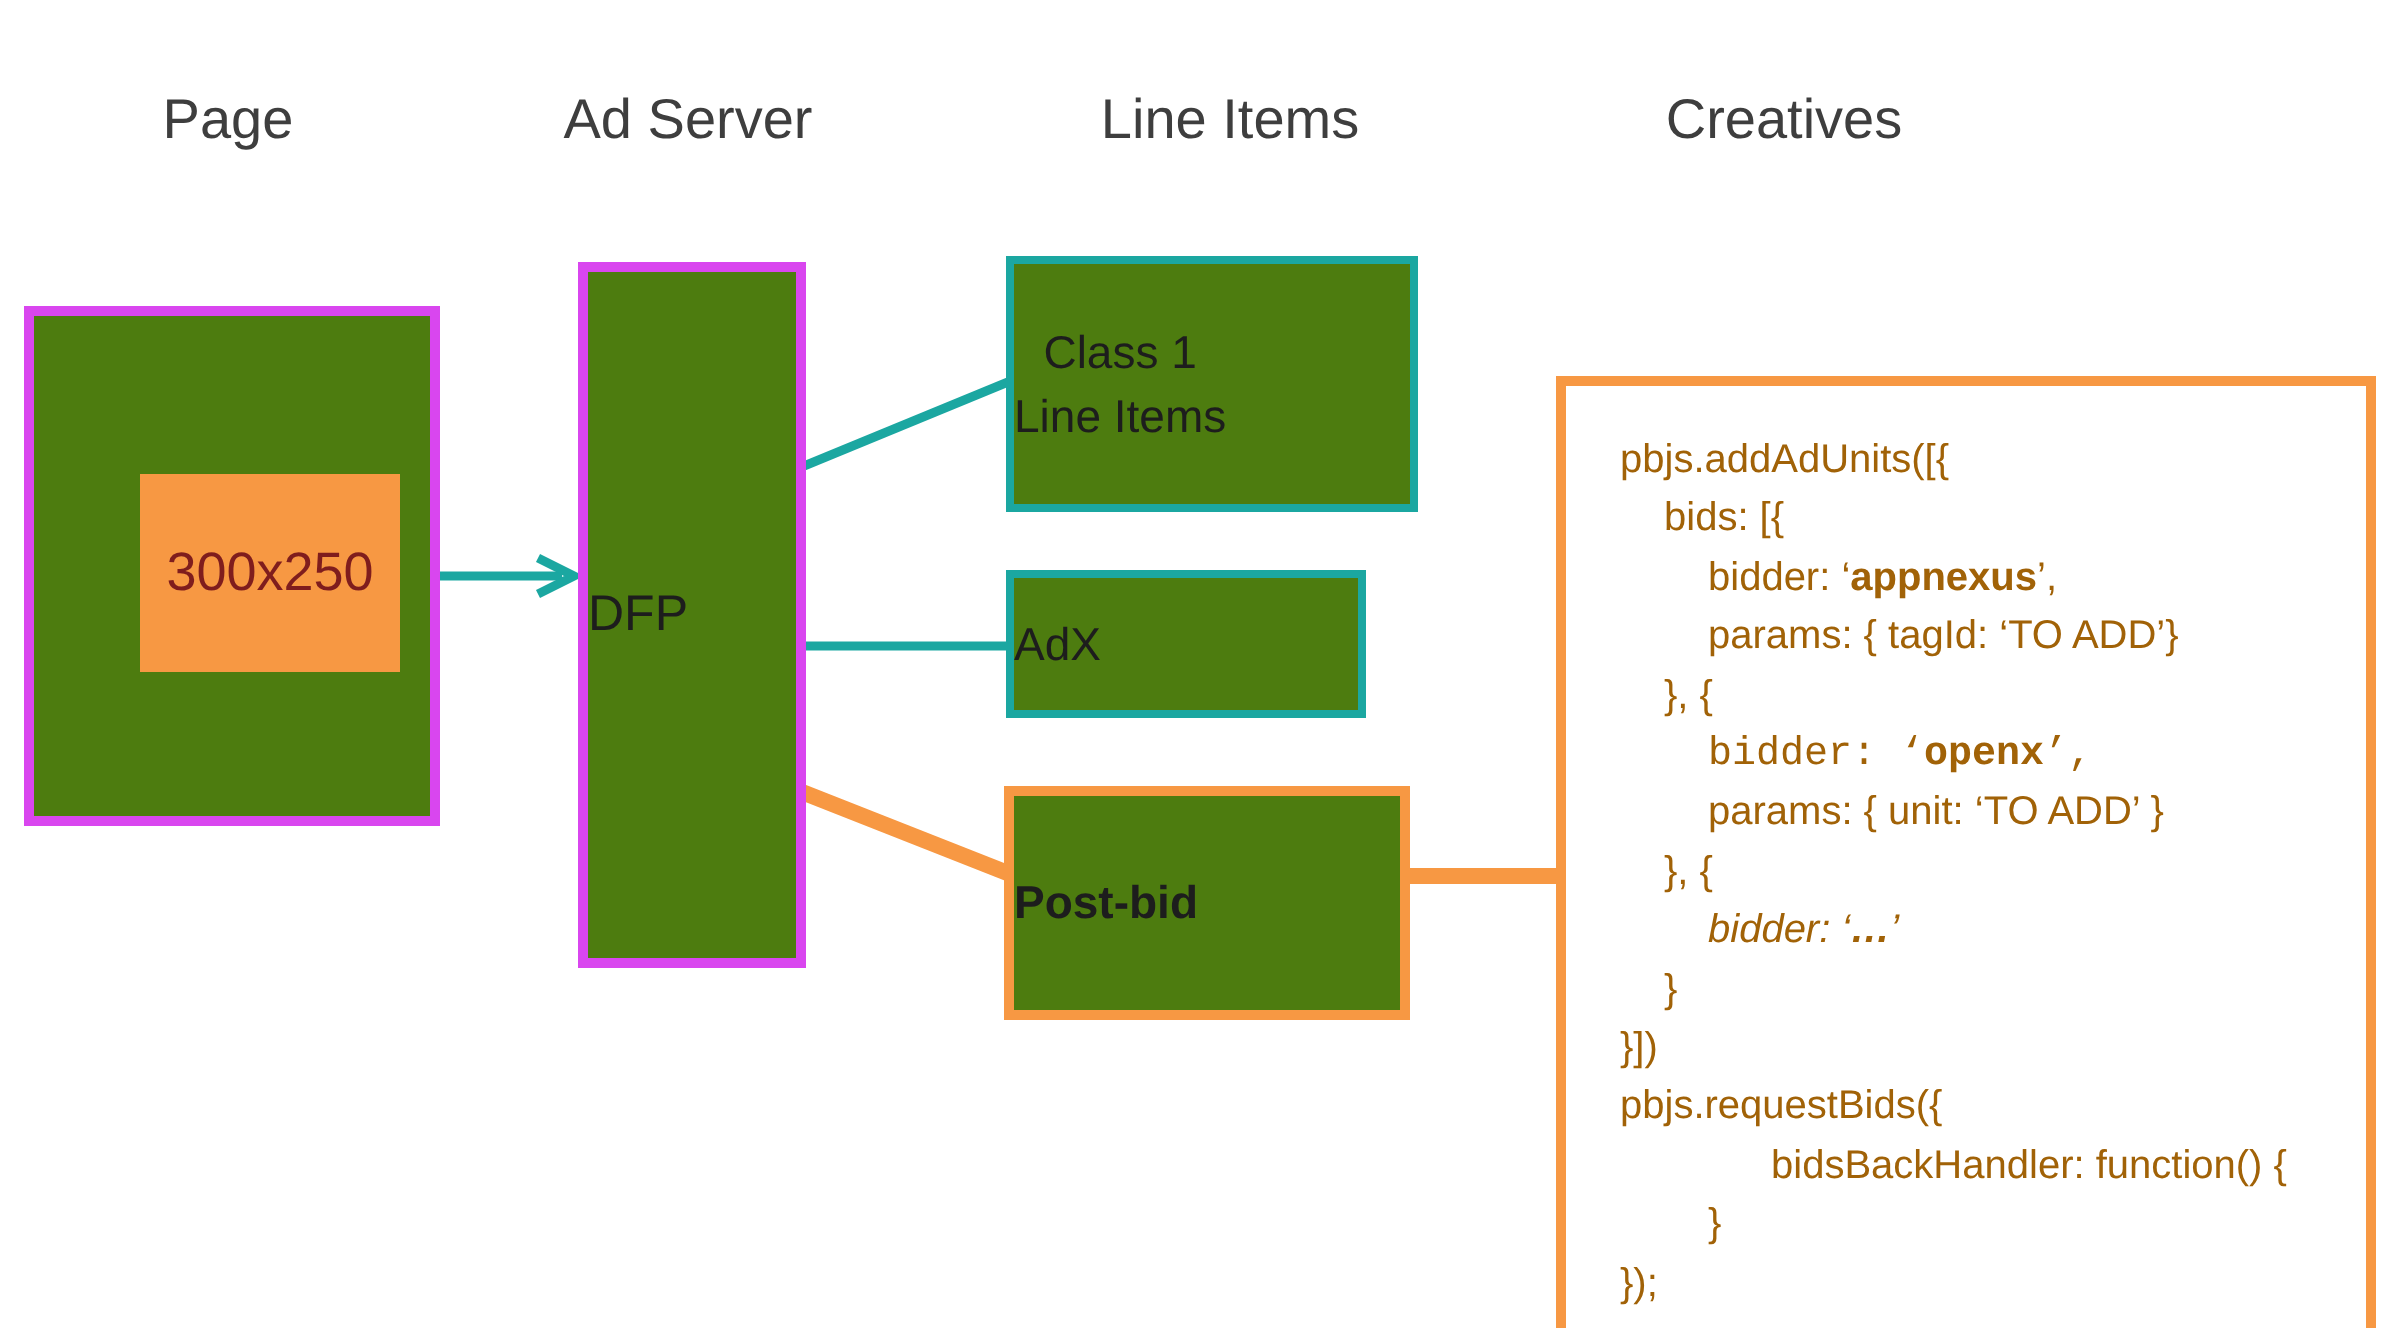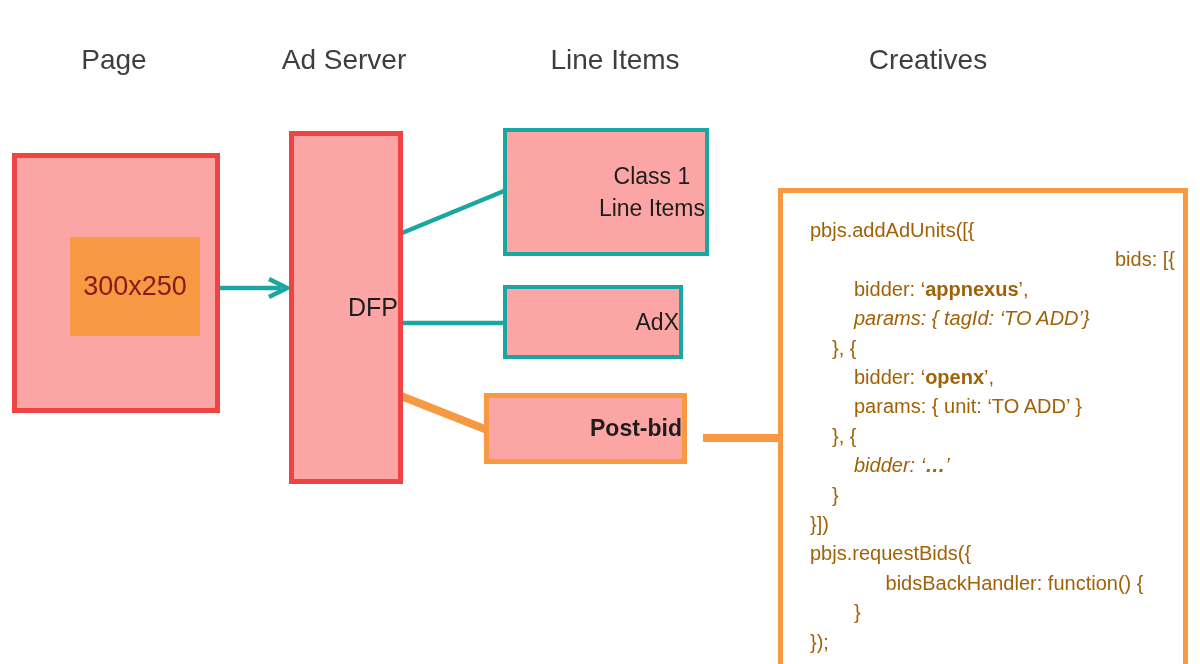--- a/index.html
+++ b/index.html
@@ -28,44 +28,44 @@
     position: absolute;
     left: 0; top: 0;
     width: 1200px;
     height: 664px;
   }
   .teal-stroke { stroke: #1ba7a1; fill: none; }
   .orange-stroke { stroke: #f79843; fill: none; }
 
   .box {
     position: absolute;
-    background: #fca5a5;
+    background: #4d7c0f;
     display: flex;
     align-items: center;
-    justify-content: flex-end;
+    justify-content: flex-start;
     text-align: center;
     color: #1d1d1d;
   }
-  .teal-border { border: 5px solid #ef4444; }
+  .teal-border { border: 5px solid #d946ef; }
   .teal-border-thin { border: 4px solid #1ba7a1; }
   .orange-border { border: 5px solid #f79843; }
 
   .page-box { left: 12px; top: 117px; width: 208px; height: 260px; }
   .ad-slot {
     position: absolute;
     left: 70px; top: 201px; width: 130px; height: 99px;
     background: #f79843;
     display: flex; align-items: center; justify-content: center;
     color: #7f1d1d;
     font-size: 27px;
   }
   .dfp-box { left: 289px; top: 95px; width: 114px; height: 353px; font-size: 25px; }
   .class1-box { left: 503px; top: 92px; width: 206px; height: 128px; font-size: 23px; line-height: 1.4; }
   .adx-box { left: 503px; top: 249px; width: 180px; height: 74px; font-size: 23px; }
-  .postbid-box { left: 484px; top: 357px; width: 203px; height: 71px; font-size: 23px; font-weight: 700; }
+  .postbid-box { left: 502px; top: 357px; width: 203px; height: 117px; font-size: 23px; font-weight: 700; }
 
   .code-box {
     position: absolute;
     left: 778px; top: 152px; width: 410px; height: 503px;
     border: 5px solid #f79843;
     background: #ffffff;
     padding: 23px 8px 0 27px;
     font-size: 20px;
     line-height: 29.4px;
     color: #a16207;
@@ -75,21 +75,21 @@
   .code-line .bold { font-weight: 700; }
 </style>
 </head>
 <body>
 
 <div class="canvas">
 
   <div class="col-header" style="left:114px">Page</div>
   <div class="col-header" style="left:344px">Ad Server</div>
   <div class="col-header" style="left:615px">Line Items</div>
-  <div class="col-header" style="left:928px">Creatives</div>
+  <div class="col-header" style="left:892px">Creatives</div>
 
   <svg class="connectors" viewBox="0 0 1200 664" xmlns="http://www.w3.org/2000/svg">
     <line class="teal-stroke" stroke-width="4.5" x1="199" y1="252" x2="281" y2="252"></line>
     <polyline class="teal-stroke" stroke-width="4.5" points="269,243 287,252 269,261"></polyline>
     <line class="teal-stroke" stroke-width="4.5" x1="402" y1="197" x2="504" y2="155"></line>
     <line class="teal-stroke" stroke-width="4.5" x1="402" y1="287" x2="504" y2="287"></line>
     <line class="orange-stroke" stroke-width="8" x1="401" y1="360" x2="505" y2="401"></line>
     <line class="orange-stroke" stroke-width="8" x1="703" y1="402" x2="780" y2="402"></line>
   </svg>
 
@@ -109,25 +109,25 @@
   <div class="box teal-border-thin adx-box">
     <span>AdX</span>
   </div>
   <div class="box orange-border postbid-box">
     <span>Post-bid</span>
   </div>
 
   <div class="code-box">
     <div>
         <div class="code-line" style="padding-left: 0px;"><span>pbjs.addAdUnits([{</span></div>
-        <div class="code-line" style="padding-left: 22px; text-align: right;"><span>bids: [{</span></div>
+        <div class="code-line" style="padding-left: 22px;"><span>bids: [{</span></div>
         <div class="code-line" style="padding-left: 44px;"><span>bidder: ‘</span><span class="bold">appnexus</span><span>’,</span></div>
-        <div class="code-line" style="padding-left: 44px; font-style: italic;"><span>params: { tagId: ‘TO ADD’}</span></div>
+        <div class="code-line" style="padding-left: 44px;"><span>params: { tagId: ‘TO ADD’}</span></div>
         <div class="code-line" style="padding-left: 22px;"><span>}, {</span></div>
-        <div class="code-line" style="padding-left: 44px;"><span>bidder: ‘</span><span class="bold">openx</span><span>’,</span></div>
+        <div class="code-line" style="padding-left: 44px; font-family: Liberation Mono, monospace;"><span>bidder: ‘</span><span class="bold">openx</span><span>’,</span></div>
         <div class="code-line" style="padding-left: 44px;"><span>params: { unit: ‘TO ADD’ }</span></div>
         <div class="code-line" style="padding-left: 22px;"><span>}, {</span></div>
         <div class="code-line" style="padding-left: 44px; font-style: italic;"><span>bidder: ‘</span><span class="bold">…</span><span>’</span></div>
         <div class="code-line" style="padding-left: 22px;"><span>}</span></div>
         <div class="code-line" style="padding-left: 0px;"><span>}])</span></div>
         <div class="code-line" style="padding-left: 0px;"><span>pbjs.requestBids({</span></div>
         <div class="code-line" style="padding-left: 44px; text-align: center;"><span>bidsBackHandler: function() {</span></div>
         <div class="code-line" style="padding-left: 44px;"><span>}</span></div>
         <div class="code-line" style="padding-left: 0px;"><span>});</span></div>
       </div>

